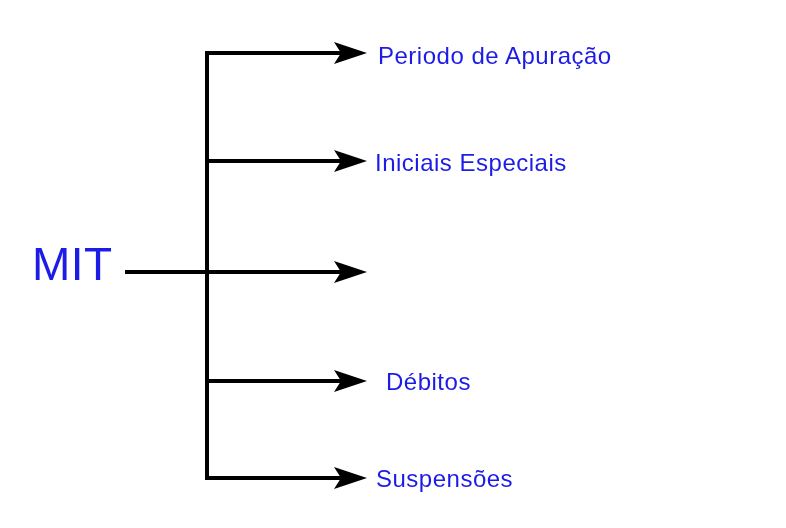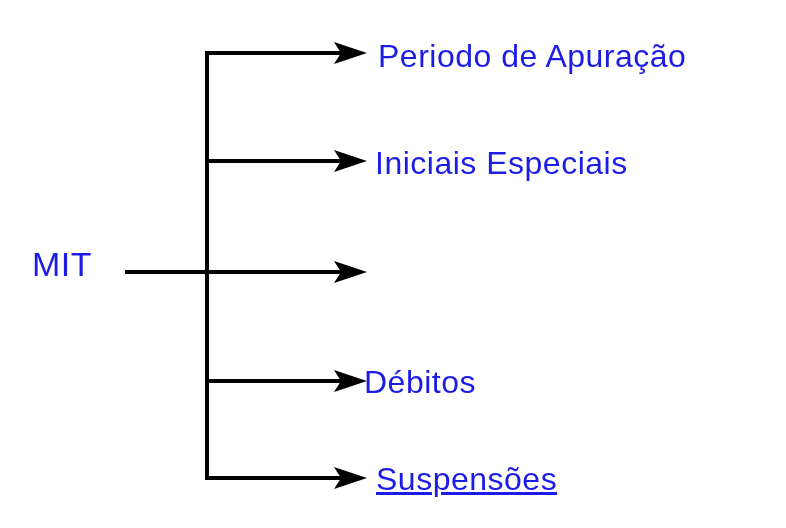--- a/index.html
+++ b/index.html
@@ -18,30 +18,30 @@
   .diagram-canvas svg {
     position: absolute;
     inset: 0;
     color: var(--line-color, #000000);
   }
   .node-label {
     position: absolute;
     transform: translateY(-50%);
     white-space: nowrap;
     color: var(--text-color, #1C1CE6);
-    font-size: 32px;
+    font-size: 24px;
     letter-spacing: 0.5px;
     line-height: 1;
   }
   .root-label {
     position: absolute;
     transform: translateY(-50%);
     white-space: nowrap;
     color: var(--text-color, #1C1CE6);
-    font-size: 34px;
+    font-size: 46px;
     letter-spacing: 0.5px;
     line-height: 1;
   }
 </style>
 </head>
 <body>
 
 <div class="diagram-canvas">
 
   <svg width="786" height="528" viewBox="0 0 786 528" aria-hidden="true">
@@ -64,17 +64,17 @@
     <polygon points="367,478 334,467 341,478 334,489" fill="currentColor"></polygon>
   </svg>
 
   <div class="root-label" style="left:32px; top:264px;">MIT</div>
 
   <div class="node-label" style="left:378px; top:56px;">Periodo de Apuração</div>
 
   <div class="node-label" style="left:375px; top:163px;">Iniciais Especiais</div>
 
 
-  <div class="node-label" style="left:364px; top:382px;">Débitos</div>
+  <div class="node-label" style="left:386px; top:382px;">Débitos</div>
 
-  <div class="node-label" style="left:376px; top:479px;text-decoration:underline;">Suspensões</div>
+  <div class="node-label" style="left:376px; top:479px;">Suspensões</div>
 
 </div>
 
 </body></html>

